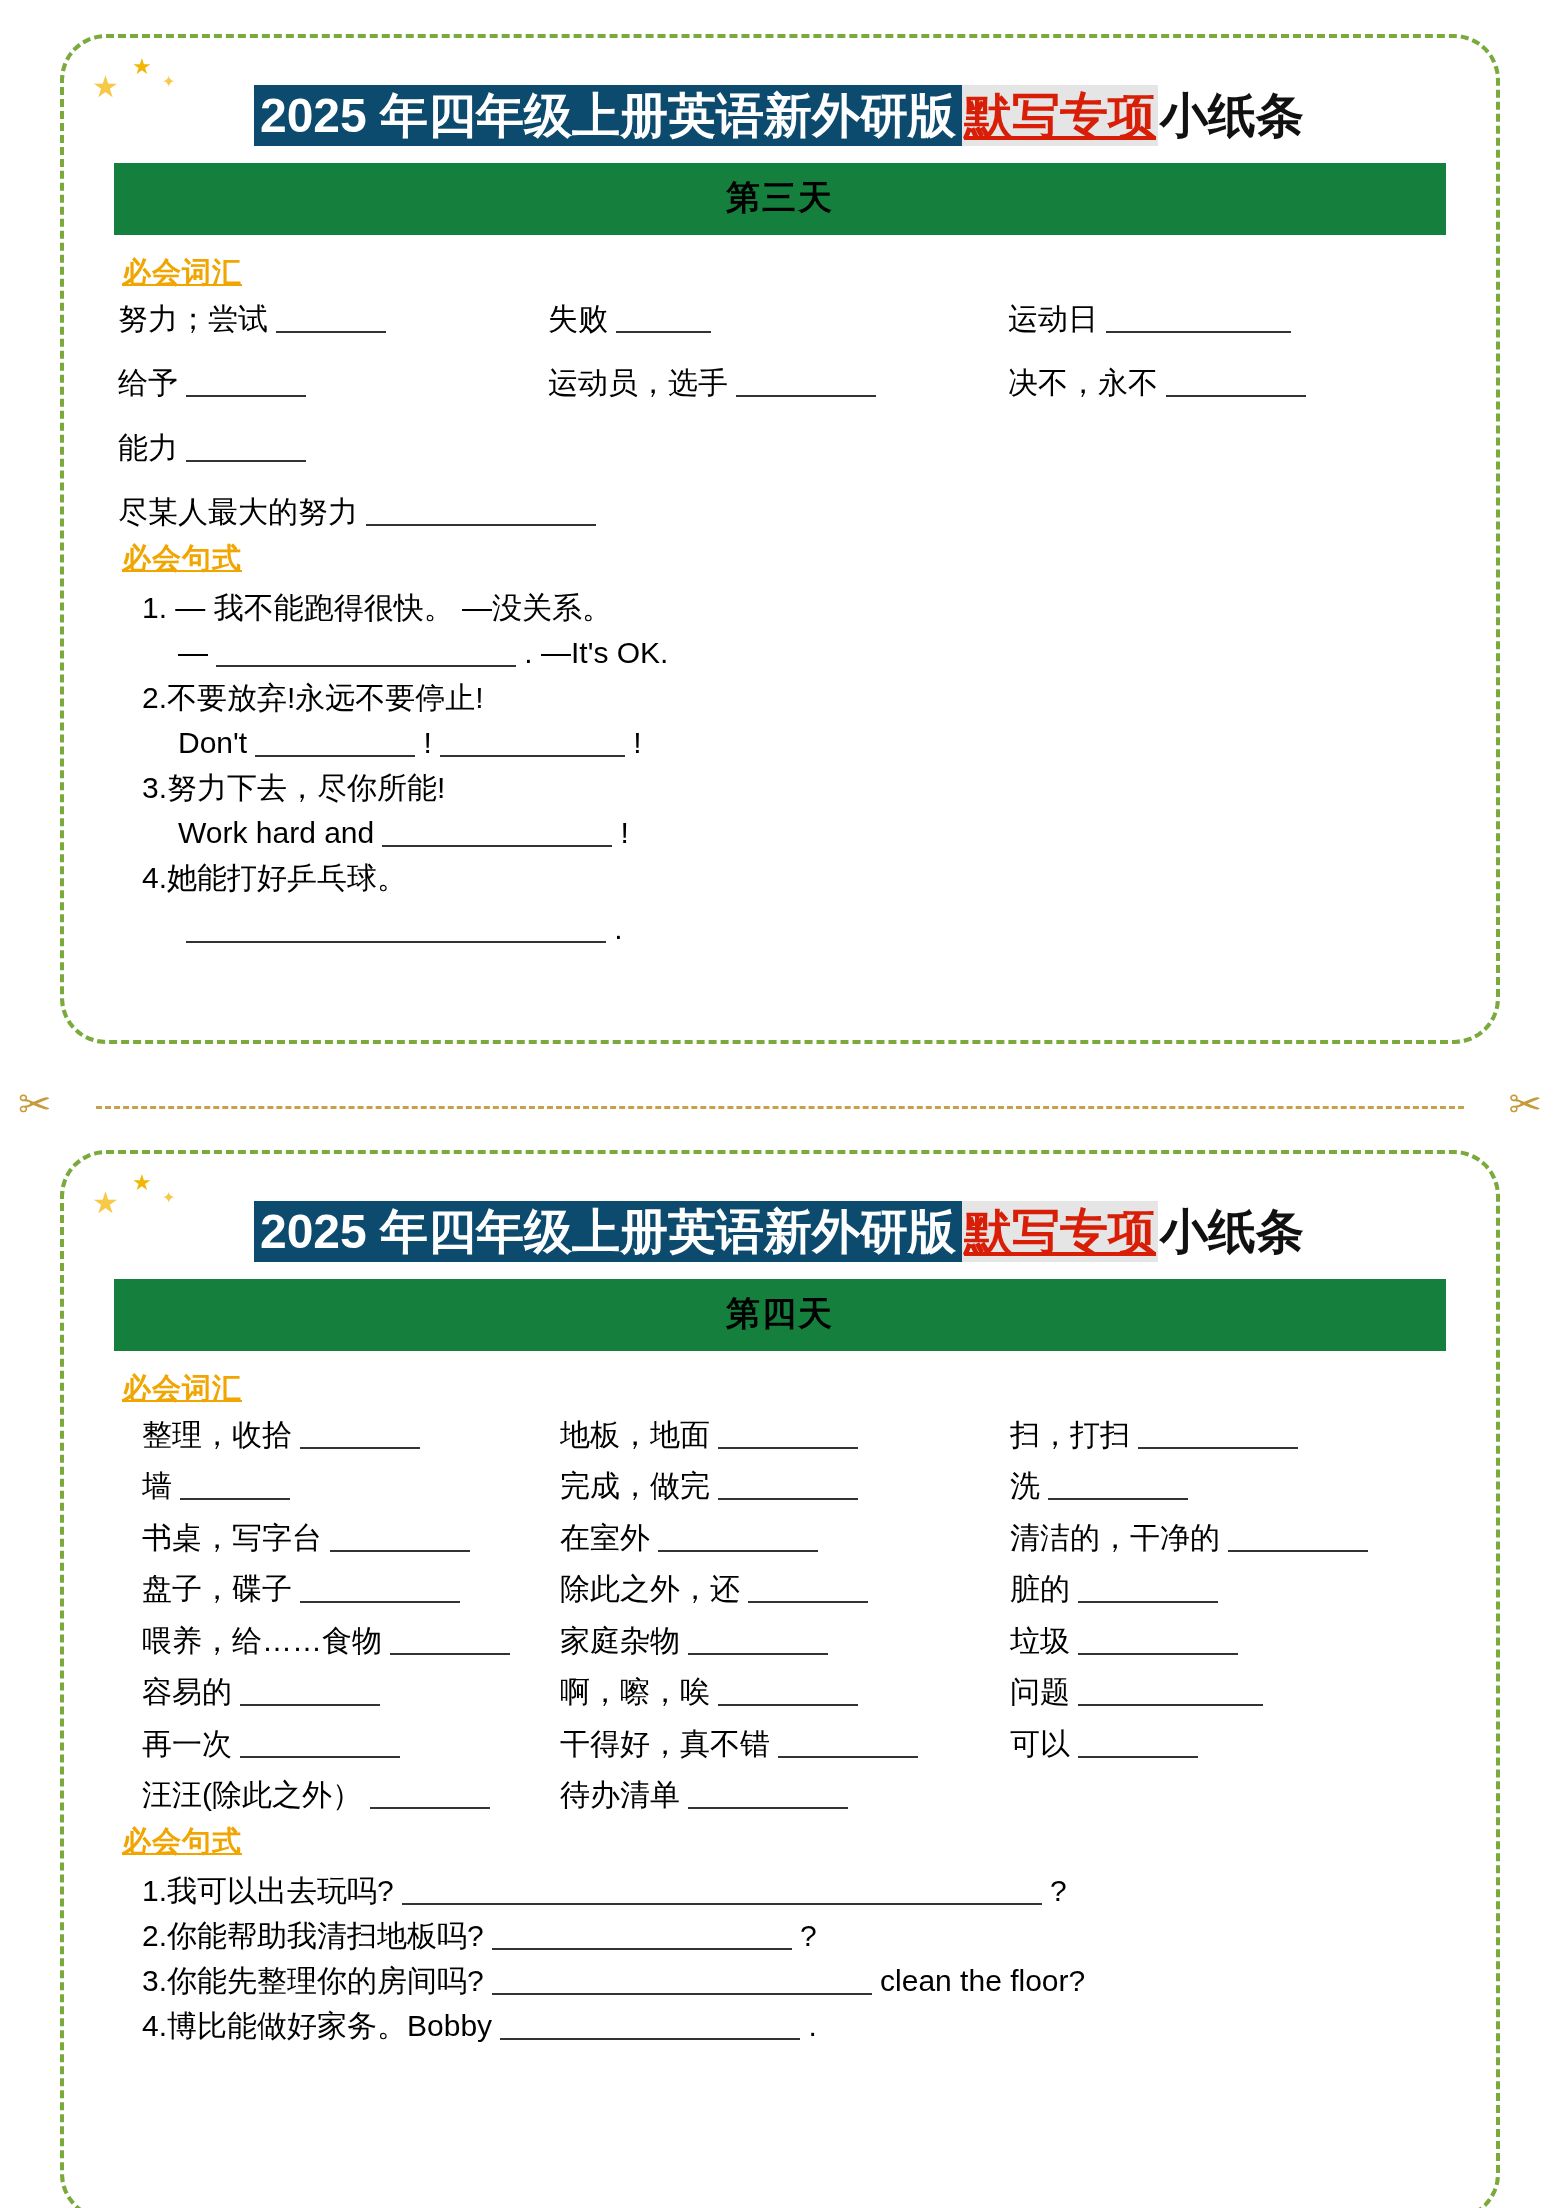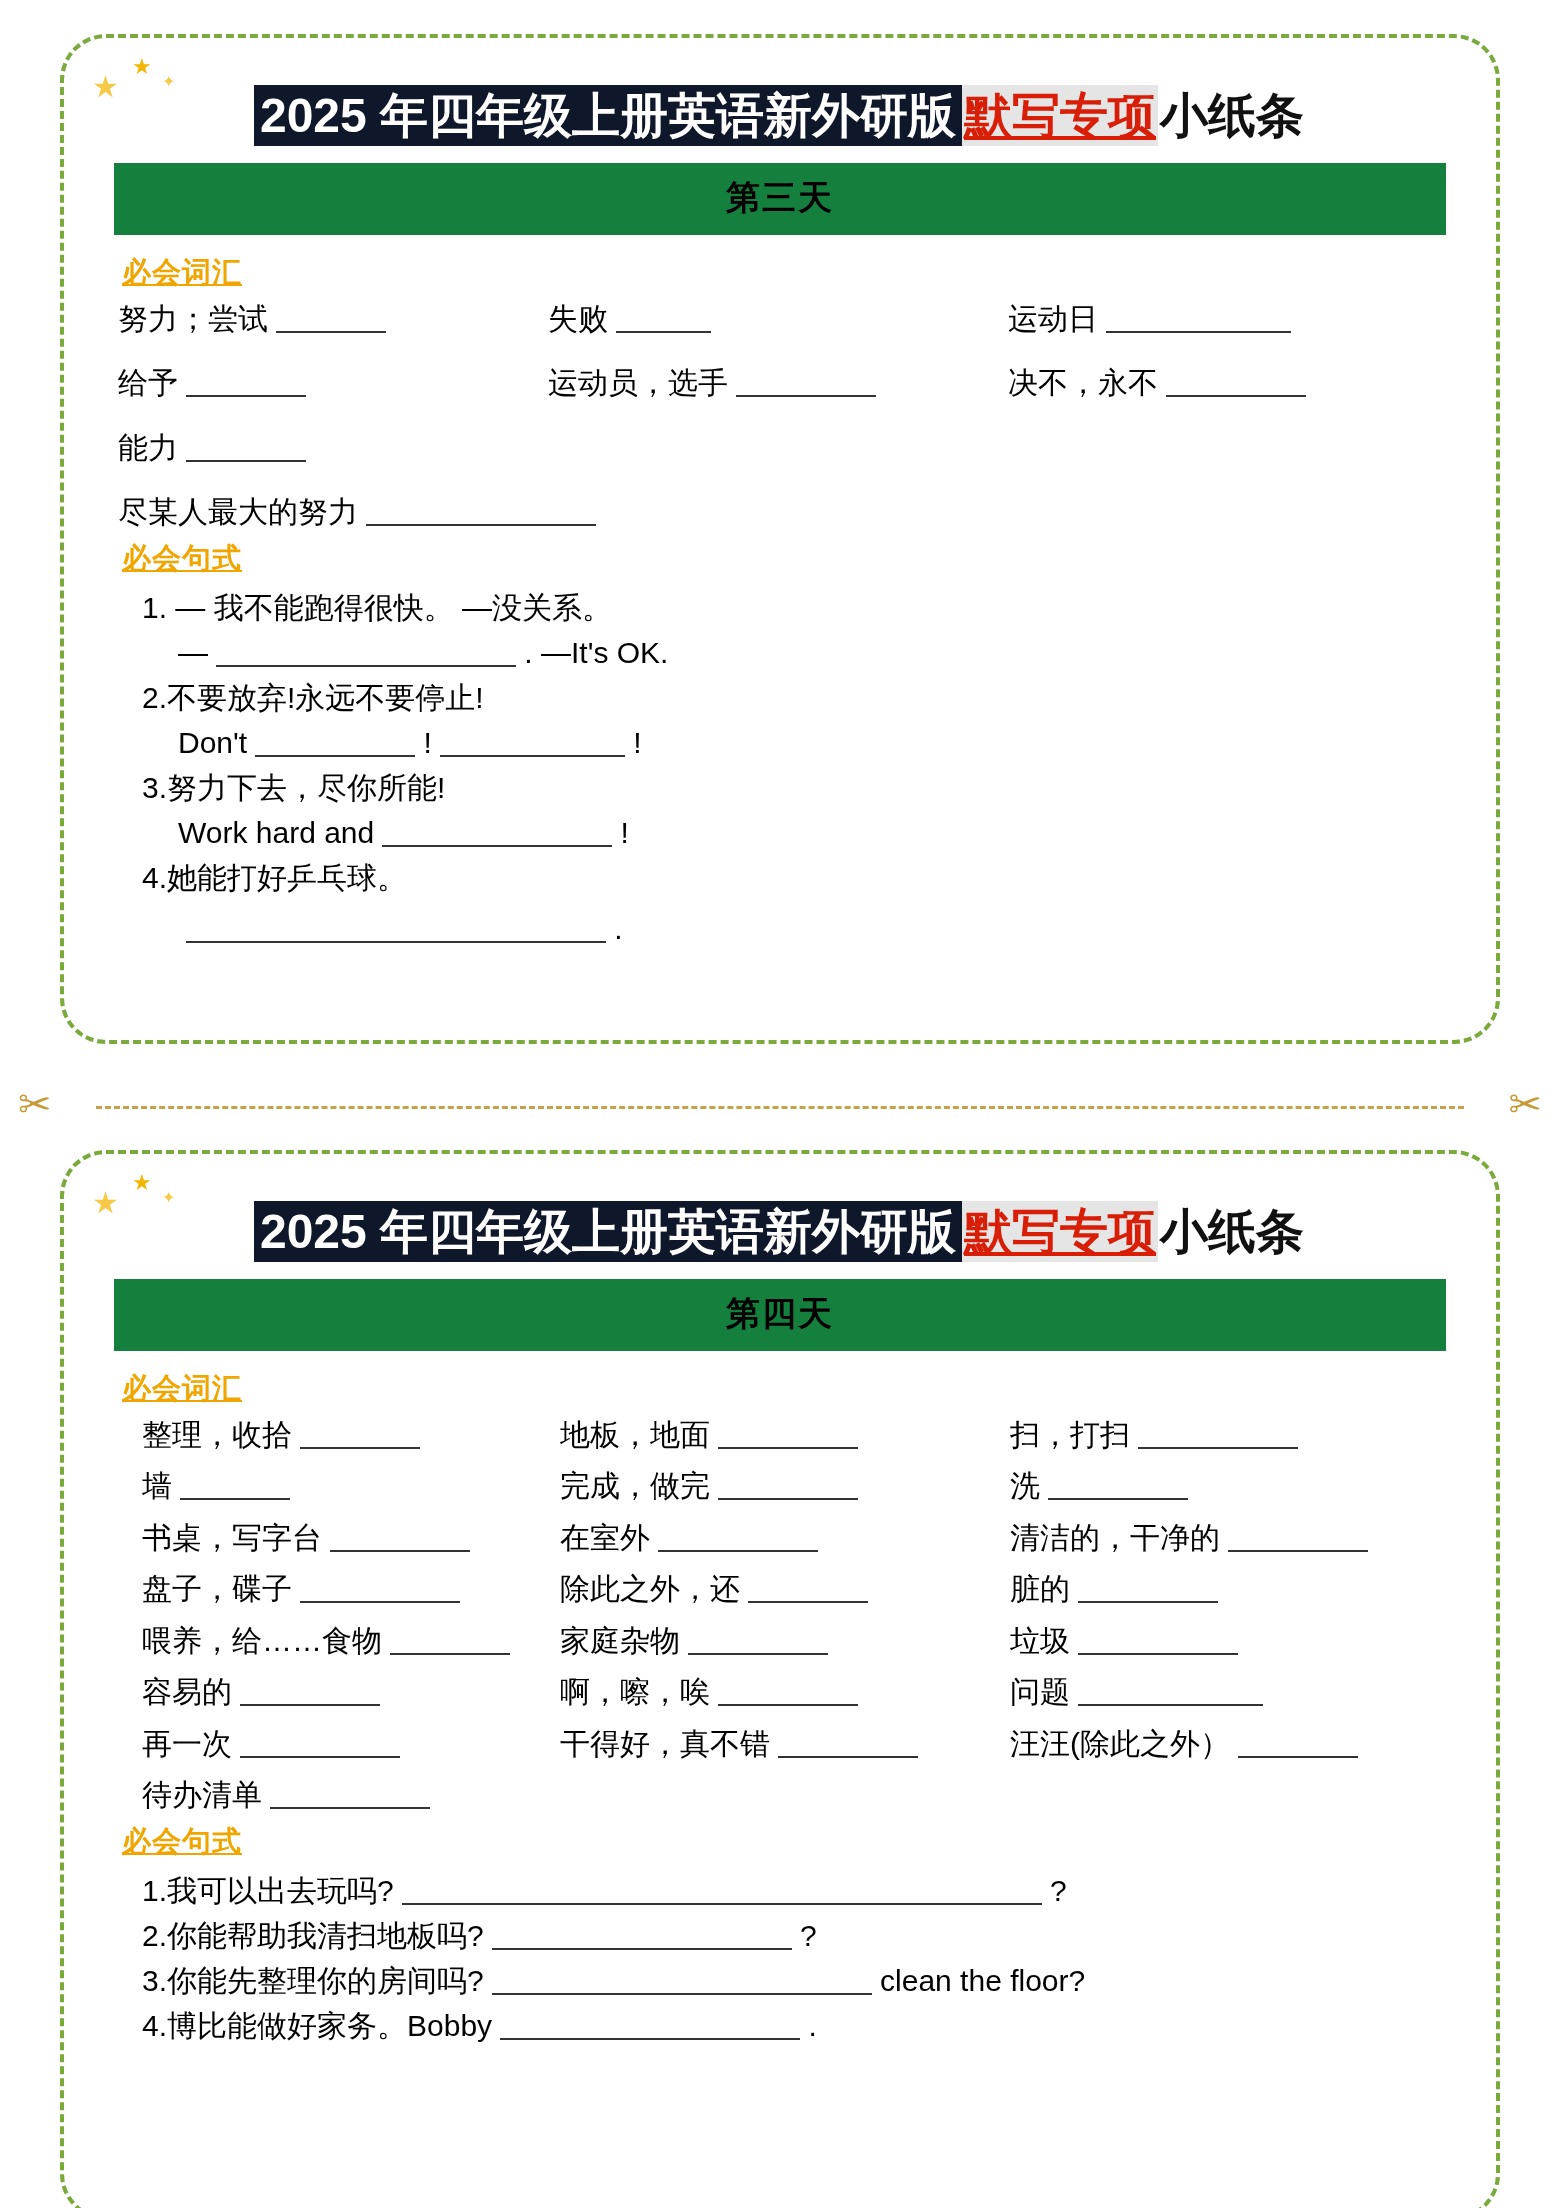--- a/index.html
+++ b/index.html
@@ -60,21 +60,21 @@
     margin-bottom: 18px;
   }
   .title-row span {
     font-size: 48px;
     font-weight: 700;
     letter-spacing: 0px;
     line-height: 1.18;
     font-family: "Liberation Sans", sans-serif;
   }
   .t-green {
-    background: #0f172a;
+    background: #0c4a6e;
     color: #ffffff;
     padding: 4px 6px;
   }
   .t-red {
     background: #e5e5e5;
     color: #d81e06;
     padding: 4px 2px;
     text-decoration: underline;
     text-decoration-color: #d81e06;
     text-underline-offset: 4px;
@@ -273,20 +273,21 @@
       <div class="vocab-item"><span>家庭杂物</span><span class="blank b140"></span></div>
 
       <div class="vocab-item"><span>垃圾</span><span class="blank b160"></span></div>
       <div class="vocab-item"><span>容易的</span><span class="blank b140"></span></div>
       <div class="vocab-item"><span>啊，嚓，唉</span><span class="blank b140"></span></div>
 
       <div class="vocab-item"><span>问题</span><span class="blank b185"></span></div>
       <div class="vocab-item"><span>再一次</span><span class="blank b160"></span></div>
       <div class="vocab-item"><span>干得好，真不错</span><span class="blank b140"></span></div>
 
+      <div class="vocab-item"><span>可以</span><span class="blank b120"></span></div>
       <div class="vocab-item"><span>汪汪(除此之外）</span><span class="blank b120"></span></div>
       <div class="vocab-item"><span>待办清单</span><span class="blank b160"></span></div>
     </div>
 
     <div class="section-label">必会句式</div>
 
     <div class="sentences">
       <div class="s-line"><span>1.我可以出去玩吗?</span><span class="blank b640"></span> <span>?</span></div>
       <div class="s-line"><span>2.你能帮助我清扫地板吗?</span><span class="blank b300"></span> <span>?</span></div>
       <div class="s-line"><span>3.你能先整理你的房间吗?</span><span class="blank b380"></span> <span>clean the floor?</span></div>

